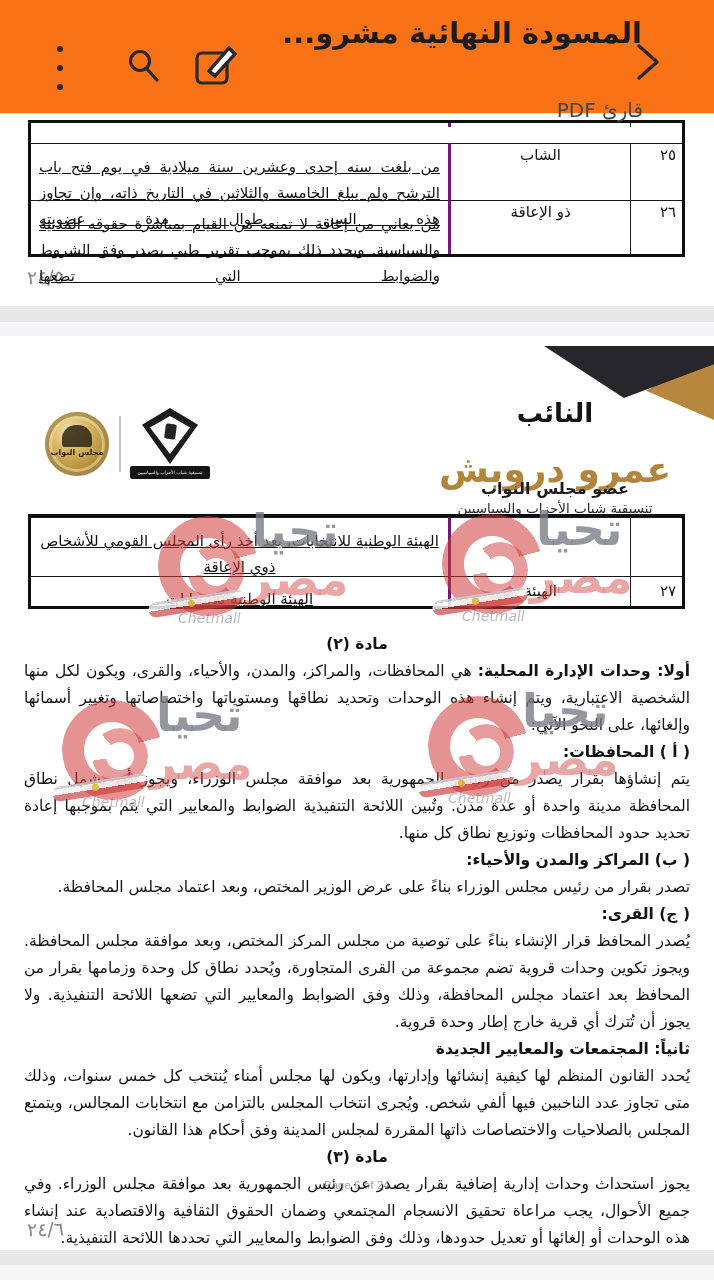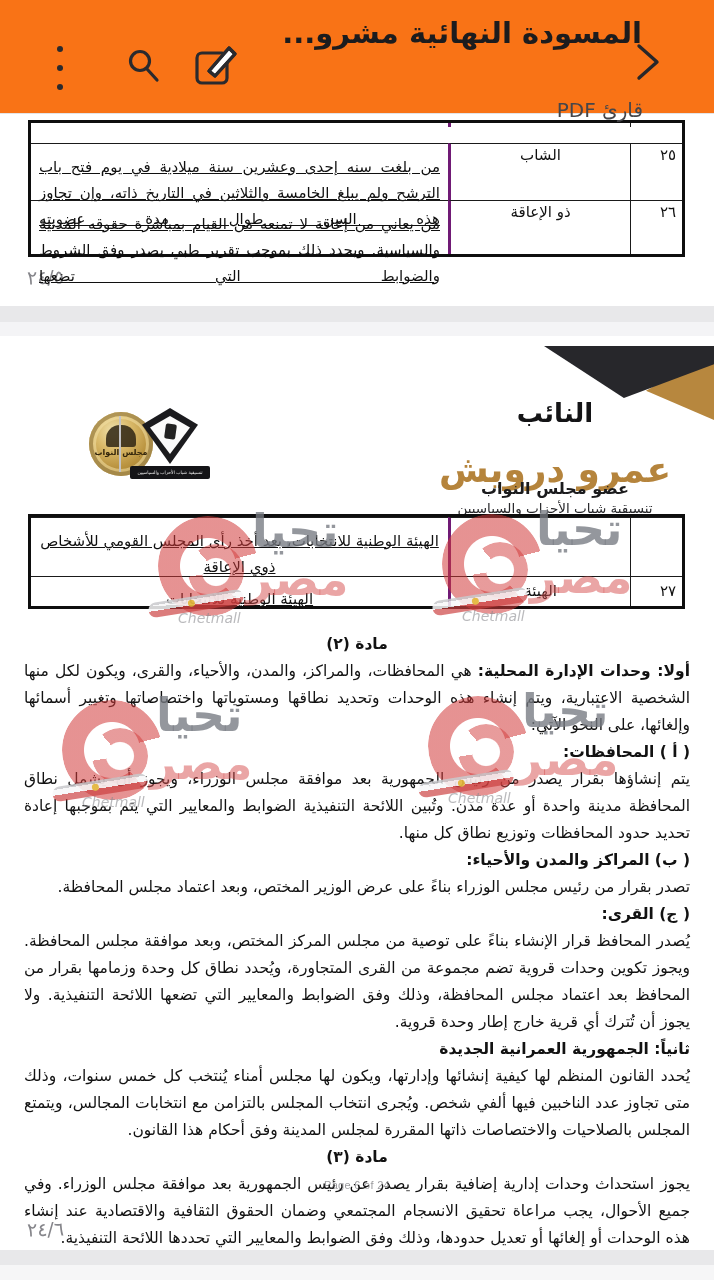--- a/index.html
+++ b/index.html
@@ -38,21 +38,21 @@
          font-size:11px;color:#9b9b9e;letter-spacing:.3px;}
   .pnum{position:absolute;left:27px;font-size:19px;color:#86868b;transform:rotate(-1.5deg);}
   
   .gold-tri{position:absolute;left:646px;top:16px;width:68px;height:68px;background:#b7873e;
             clip-path:polygon(0 57%,100% 0,100% 100%);z-index:2;}
   .blk-tri{position:absolute;left:544px;top:10px;width:170px;height:52px;background:#27272b;
            clip-path:polygon(0 0,100% 0,100% 35%,47% 100%);z-index:3;}
   
   .seal{position:absolute;left:45px;top:76px;width:64px;height:64px;border-radius:50%;
         background:radial-gradient(circle at 38% 30%,#ecdCA4 4%,#daba6a 30%,#b8913d 62%,#8a6a26 100%);
-        box-shadow:inset 0 0 0 4px rgba(120,90,30,.5),inset 0 0 0 7px rgba(243,224,165,.55);margin-left:44px;}
+        box-shadow:inset 0 0 0 4px rgba(120,90,30,.5),inset 0 0 0 7px rgba(243,224,165,.55);}
   .seal .bld{position:absolute;left:17px;top:13px;width:30px;height:22px;background:#2e2513;
              border-radius:14px 14px 3px 3px;opacity:.85;}
   .seal .stx{position:absolute;left:0;right:0;top:36px;text-align:center;font-size:8px;font-weight:700;
              color:#33250b;direction:rtl;white-space:nowrap;}
   .logo-div{position:absolute;left:119px;top:80px;width:2px;height:56px;background:#c3c3c7;}
   .emblem{position:absolute;left:130px;top:70px;width:80px;height:76px;}
   .emblem .d1{position:absolute;left:12px;top:2px;width:56px;height:56px;background:#1b1b1e;
               clip-path:polygon(50% 0,100% 30%,50% 100%,0 30%);}
   .emblem .d2{position:absolute;left:20px;top:10px;width:40px;height:38px;background:#fbfbfb;
               clip-path:polygon(50% 0,100% 30%,50% 100%,0 30%);}
@@ -194,21 +194,21 @@
       <div class="bc">مادة (٢)</div>
       <div class="p">
         <b>أولا: وحدات الإدارة المحلية:</b><span> هي المحافظات، والمراكز، والمدن، والأحياء، والقرى، ويكون لكل منها الشخصية الاعتبارية، ويتم إنشاء هذه الوحدات وتحديد نطاقها ومستوياتها واختصاصاتها وتغيير أسمائها وإلغائها، على النحو الآتي:</span>
       </div>
       <div class="bh">( أ ) المحافظات:</div>
       <div class="p">يتم إنشاؤها بقرار يصدر من رئيس الجمهورية بعد موافقة مجلس الوزراء، ويجوز أن يشمل نطاق المحافظة مدينة واحدة أو عدة مدن. وتُبين اللائحة التنفيذية الضوابط والمعايير التي يتم بموجبها إعادة تحديد حدود المحافظات وتوزيع نطاق كل منها.</div>
       <div class="bh">( ب) المراكز والمدن والأحياء:</div>
       <div class="p">تصدر بقرار من رئيس مجلس الوزراء بناءً على عرض الوزير المختص، وبعد اعتماد مجلس المحافظة.</div>
       <div class="bh">( ج) القرى:</div>
       <div class="p">يُصدر المحافظ قرار الإنشاء بناءً على توصية من مجلس المركز المختص، وبعد موافقة مجلس المحافظة. ويجوز تكوين وحدات قروية تضم مجموعة من القرى المتجاورة، ويُحدد نطاق كل وحدة وزمامها بقرار من المحافظ بعد اعتماد مجلس المحافظة، وذلك وفق الضوابط والمعايير التي تضعها اللائحة التنفيذية. ولا يجوز أن تُترك أي قرية خارج إطار وحدة قروية.</div>
-      <div class="bh">ثانياً: الجمهورية العمرانية الجديدة</div>
+      <div class="bh">ثانياً: المجتمعات والمعايير الجديدة</div>
       <div class="p">يُحدد القانون المنظم لها كيفية إنشائها وإدارتها، ويكون لها مجلس أمناء يُنتخب كل خمس سنوات، وذلك متى تجاوز عدد الناخبين فيها ألفي شخص. ويُجرى انتخاب المجلس بالتزامن مع انتخابات المجالس، ويتمتع المجلس بالصلاحيات والاختصاصات ذاتها المقررة لمجلس المدينة وفق أحكام هذا القانون.</div>
       <div class="bc">مادة (٣)</div>
       <div class="p">يجوز استحداث وحدات إدارية إضافية بقرار يصدر عن رئيس الجمهورية بعد موافقة مجلس الوزراء. وفي جميع الأحوال، يجب مراعاة تحقيق الانسجام المجتمعي وضمان الحقوق الثقافية والاقتصادية عند إنشاء هذه الوحدات أو إلغائها أو تعديل حدودها، وذلك وفق الضوابط والمعايير التي تحددها اللائحة التنفيذية.</div>
     </div>
 
     <div class="wm" style="left:148px;top:172px">
       <div class="ring"></div>
         <div class="ring2"></div>
         <div class="flag"></div>
       <div class="w1">تحيا</div>

